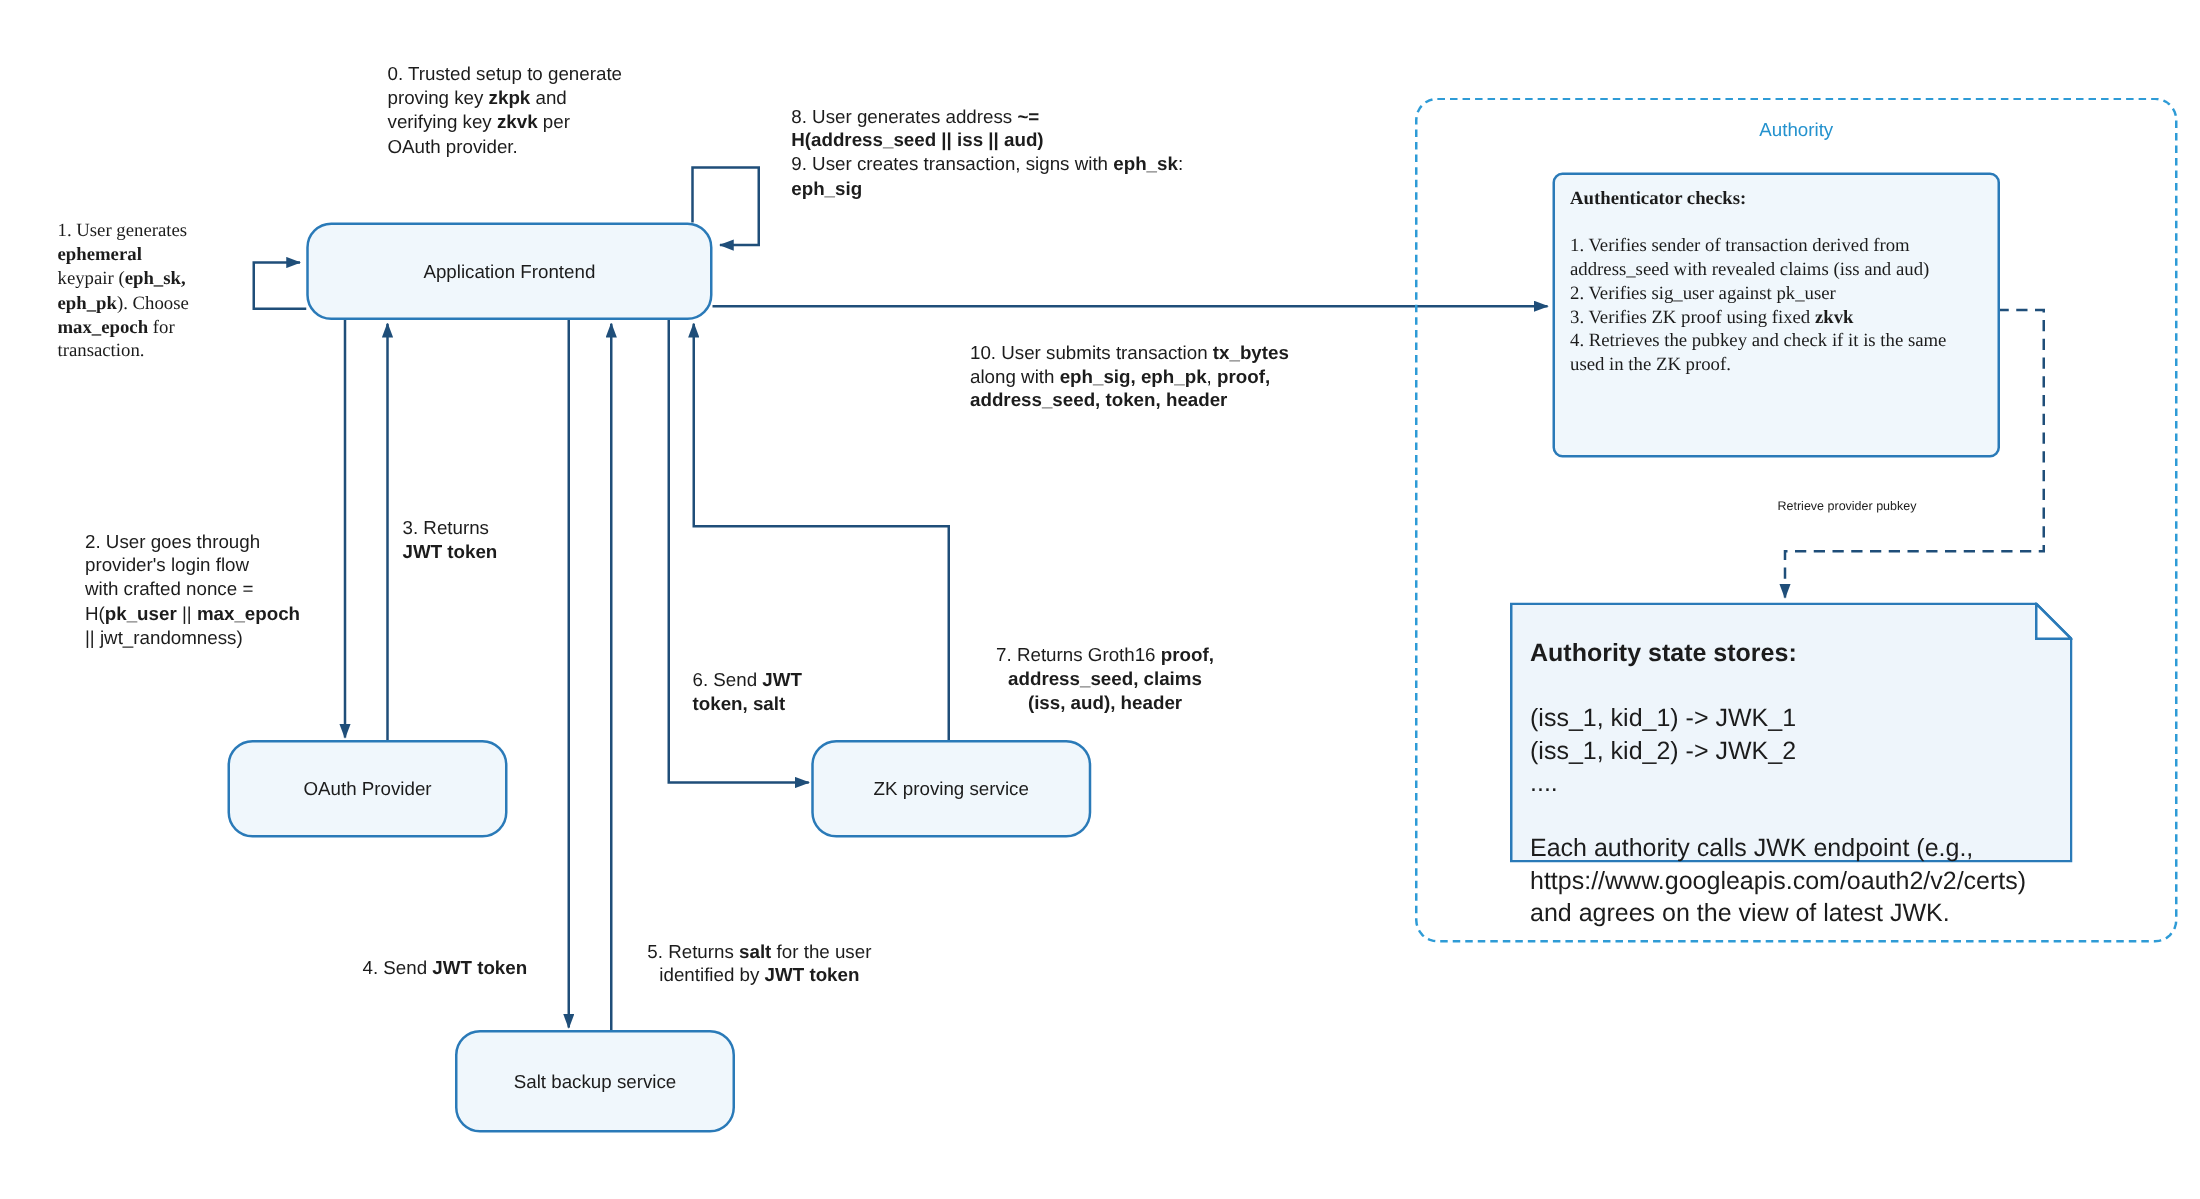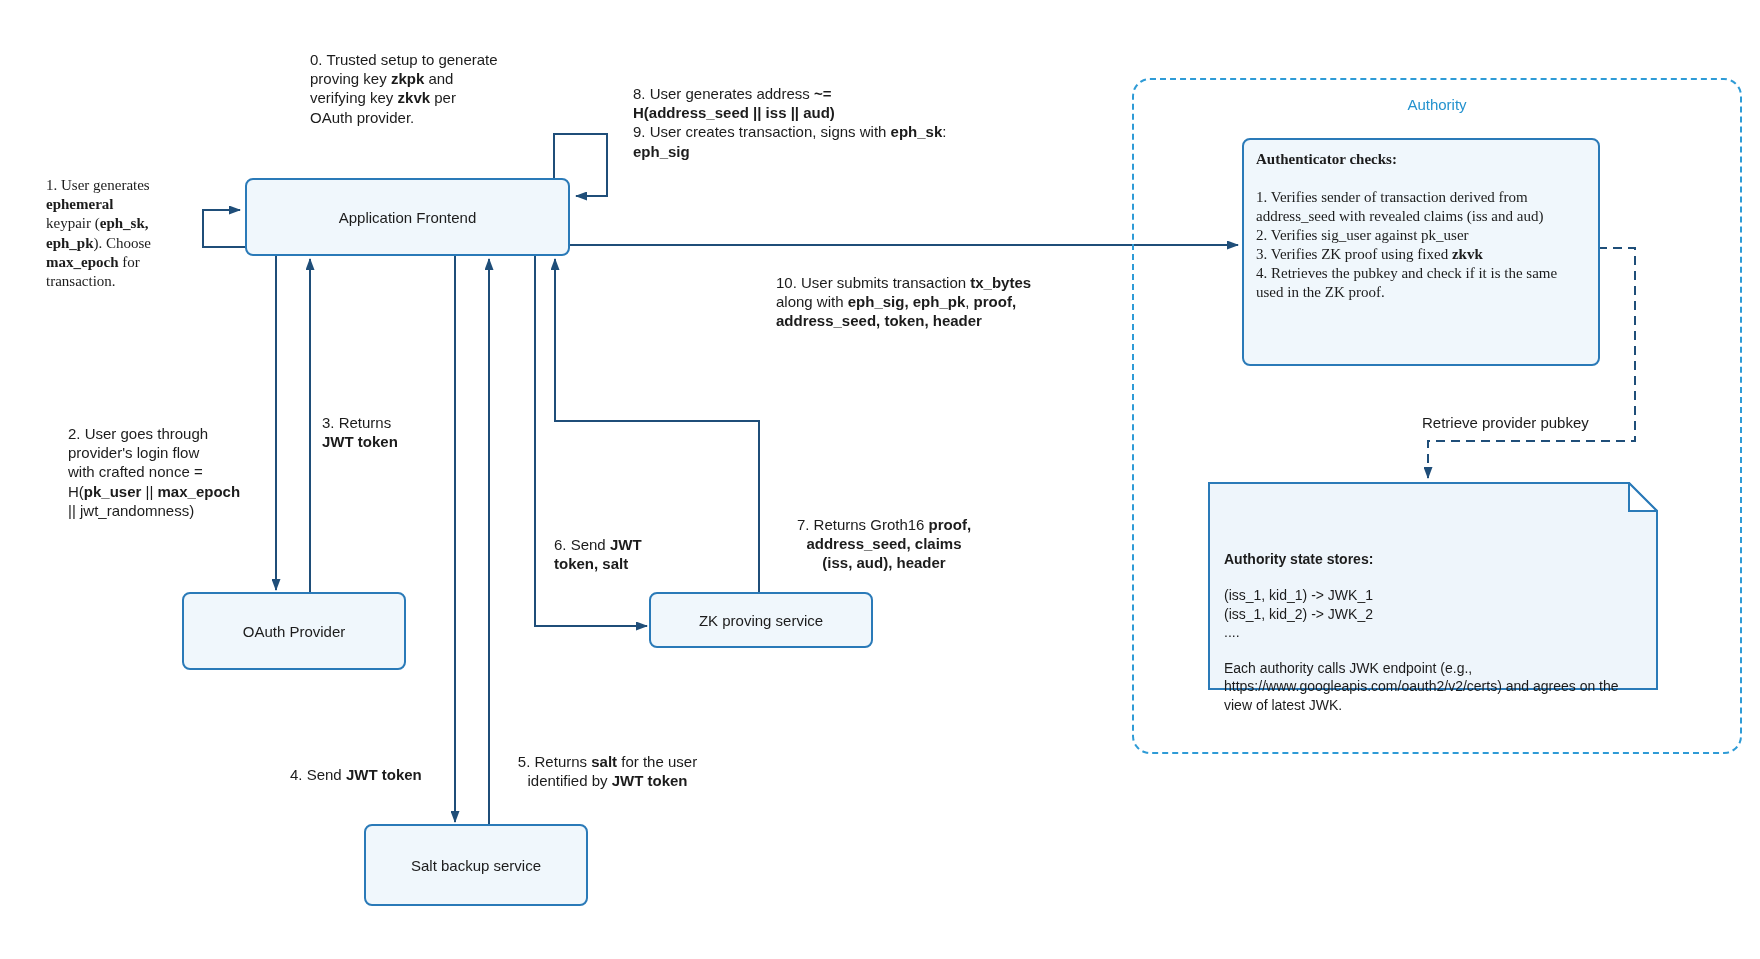--- a/index.html
+++ b/index.html
@@ -14,21 +14,21 @@
   body{font-family:"Liberation Sans","DejaVu Sans",sans-serif;color:var(--text);}
   #canvas{position:relative;width:1760px;height:959px;background:#ffffff;overflow:hidden;}
   #arrows{position:absolute;left:0;top:0;z-index:1;}
   .arrow{stroke:var(--arrow);stroke-width:2;fill:none;}
   .arrow.dashed{stroke-dasharray:9 6;}
   .ah{fill:var(--arrow);}
   .node{
     position:absolute;z-index:2;
     background:var(--box-fill);
     border:2px solid var(--box-border);
-    border-radius:8px;
+    border-radius:20px;
     display:flex;align-items:center;justify-content:center;
     font-size:15px;color:var(--text);text-align:center;
     box-sizing:border-box;
   }
   .ann{
     position:absolute;z-index:2;
     font-size:15px;line-height:1.28;color:var(--text);
     white-space:pre-wrap;
   }
   .ann.center{text-align:center;}
@@ -49,23 +49,23 @@
     border-radius:8px;box-sizing:border-box;
     padding:10px 12px;
     font-size:15px;line-height:1.27;white-space:pre-wrap;font-family:Liberation Serif, serif;
   }
   .note{position:absolute;z-index:2;}
   .note-body{fill:#eef5fb;stroke:var(--box-border);stroke-width:2;}
   .note-fold{fill:#ffffff;stroke:var(--box-border);stroke-width:2;}
   .note-text{
     position:absolute;left:0;top:0;right:0;bottom:0;
     padding:28px 16px;box-sizing:border-box;
-    font-size:14px;line-height:1.3;white-space:pre-wrap;margin-top:40px;
+    font-size:20px;line-height:1.3;white-space:pre-wrap;
   }
-  .retrieve-label{position:absolute;z-index:2;font-size:15px;color:var(--text);margin-top:14px;}
+  .retrieve-label{position:absolute;z-index:2;font-size:10px;color:var(--text);}
 </style>
 </head>
 <body>
 
 <div id="canvas">
 
   <svg id="arrows" width="1760" height="959" viewBox="0 0 1760 959">
     <defs>
       <marker id="ah" markerWidth="12" markerHeight="9" refX="11" refY="4.5" orient="auto" markerUnits="userSpaceOnUse">
         <path d="M0,0 L12,4.5 L0,9 Z" class="ah"></path>
@@ -108,21 +108,21 @@
 ....
 
 Each authority calls JWK endpoint (e.g., https://www.googleapis.com/oauth2/v2/certs) and agrees on the view of latest JWK.</span></div>
     </div>
   </div>
 
   <div class="node" style="left:245px;top:178px;width:325px;height:78px;">Application Frontend</div>
 
   <div class="node" style="left:182px;top:592px;width:224px;height:78px;">OAuth Provider</div>
 
-  <div class="node" style="left:649px;top:592px;width:224px;height:56px;">ZK proving service</div>
+  <div class="node" style="left:649px;top:592px;width:224px;height:78px;">ZK proving service</div>
 
   <div class="node" style="left:364px;top:824px;width:224px;height:82px;">Salt backup service</div>
 
   <div class="ann" style="left:310px;top:50px;width:240px;"><span>0. Trusted setup to generate
 proving key </span><span class="b">zkpk</span><span> and
 verifying key </span><span class="b">zkvk</span><span> per
 OAuth provider.</span></div>
 
   <div class="ann" style="left:633px;top:84px;width:420px;"><span>8. User generates address </span><span class="b">~=</span><span>
 </span><span class="b">H(address_seed || iss || aud)</span><span>

